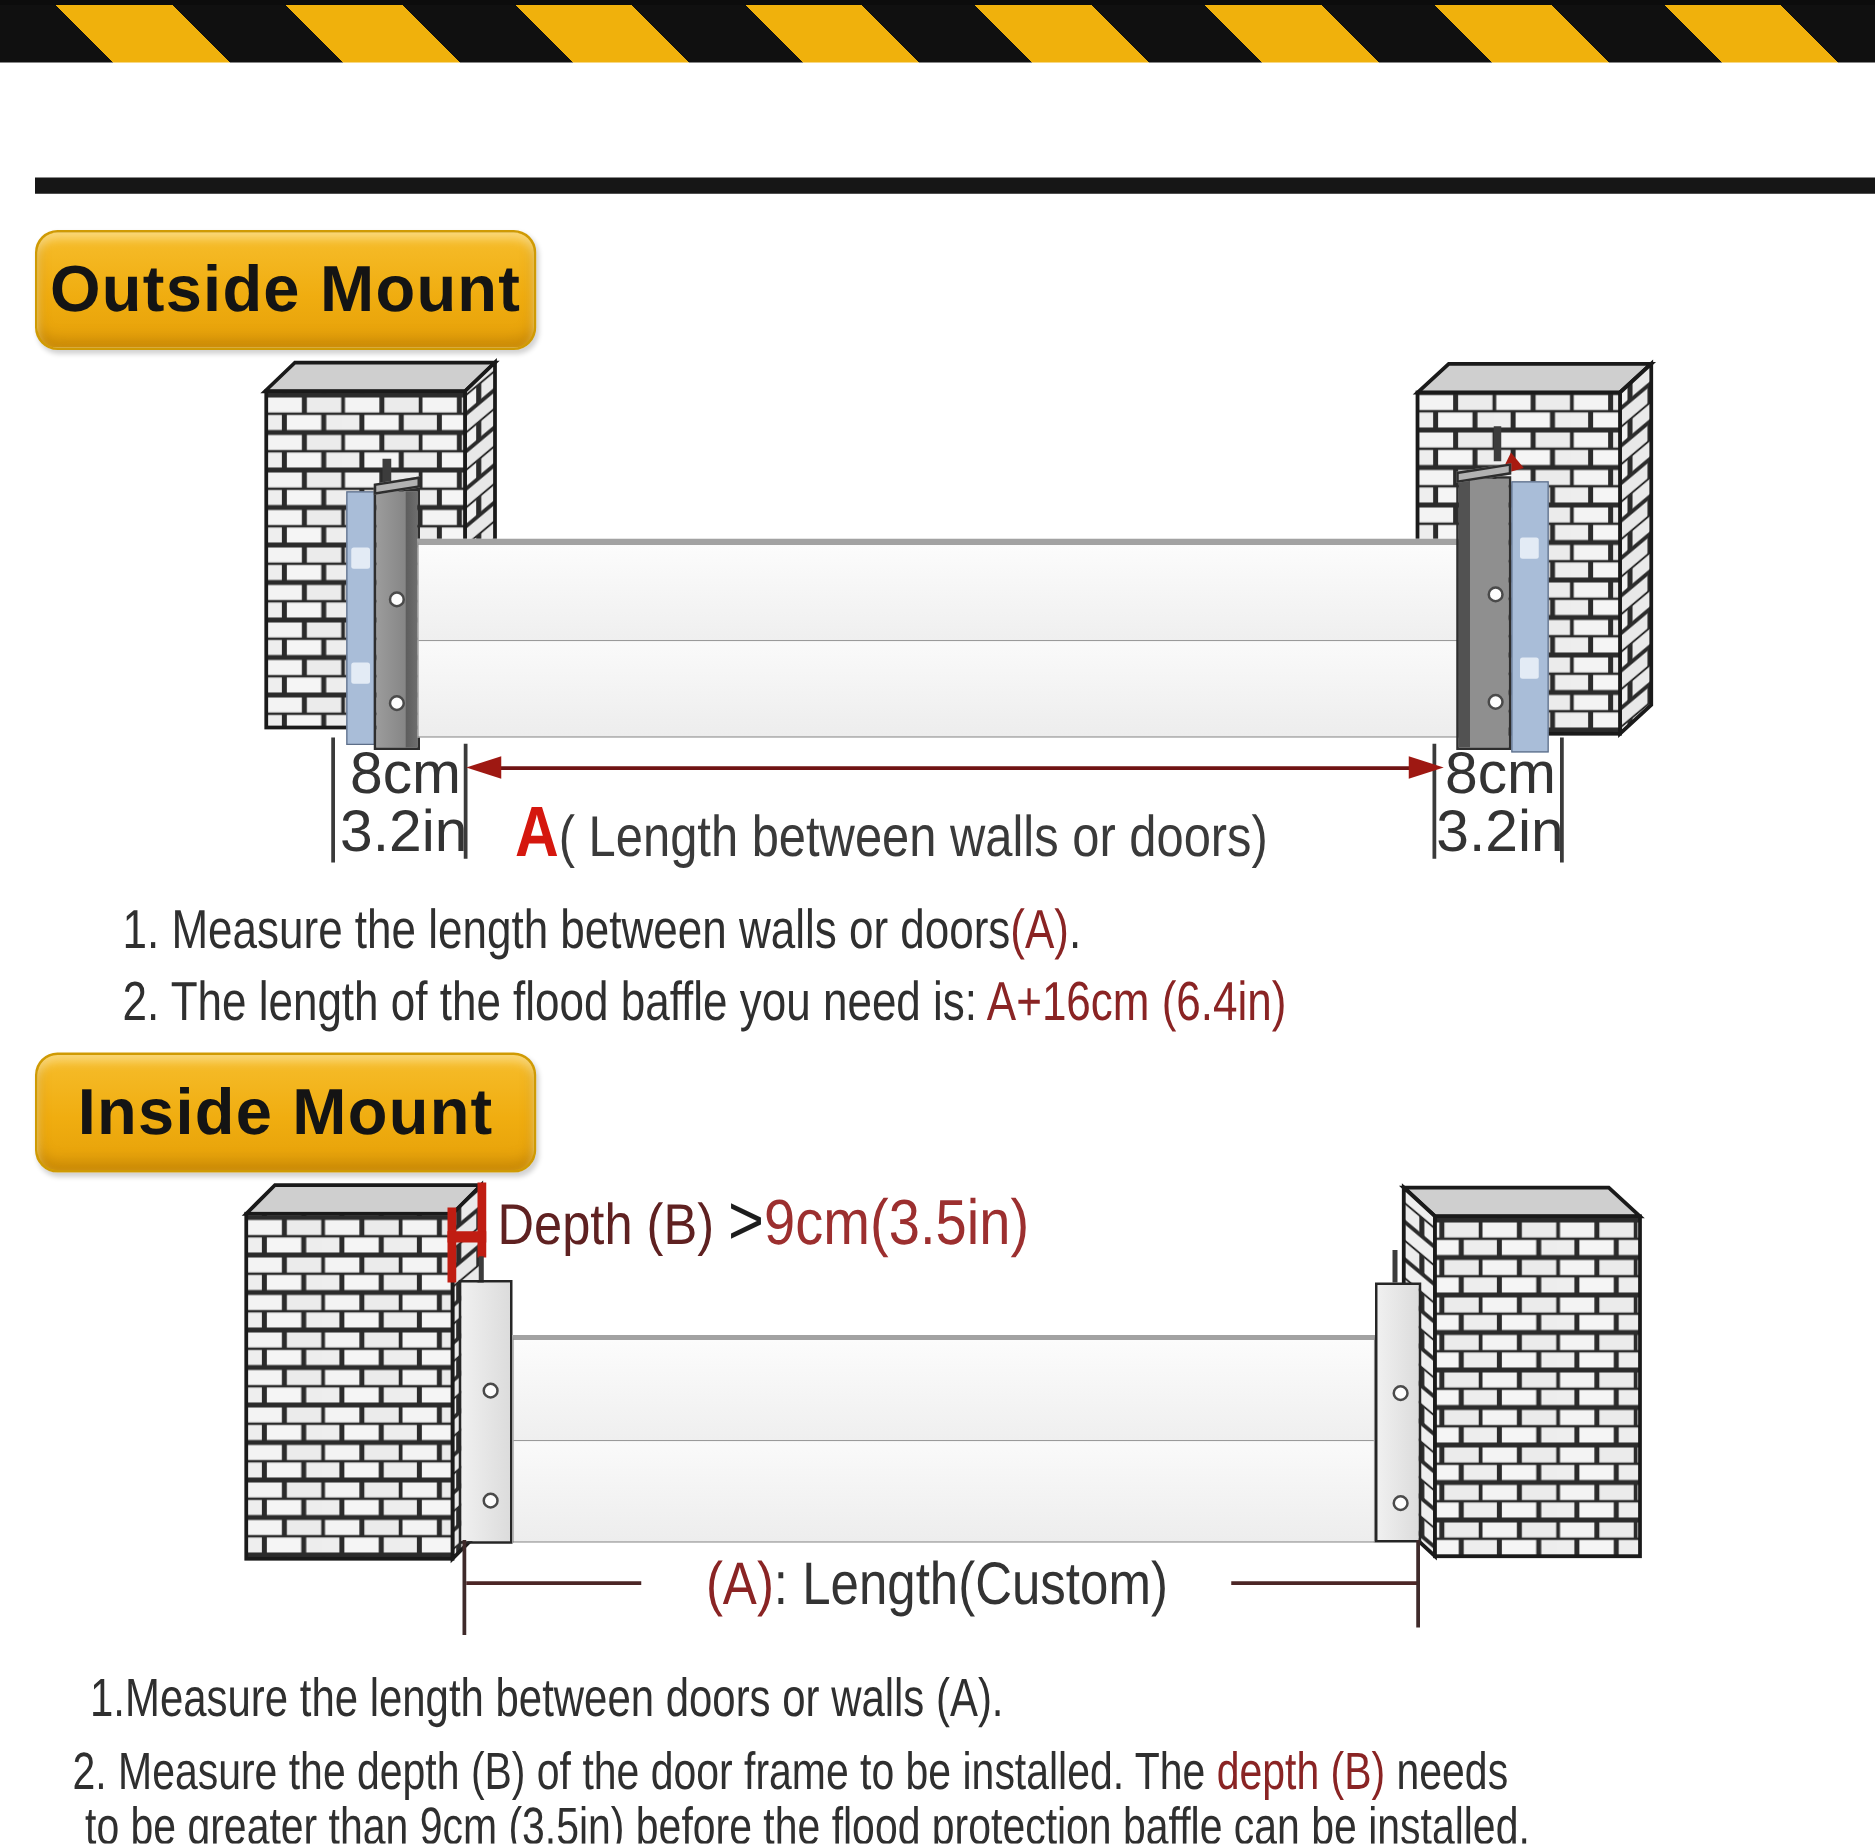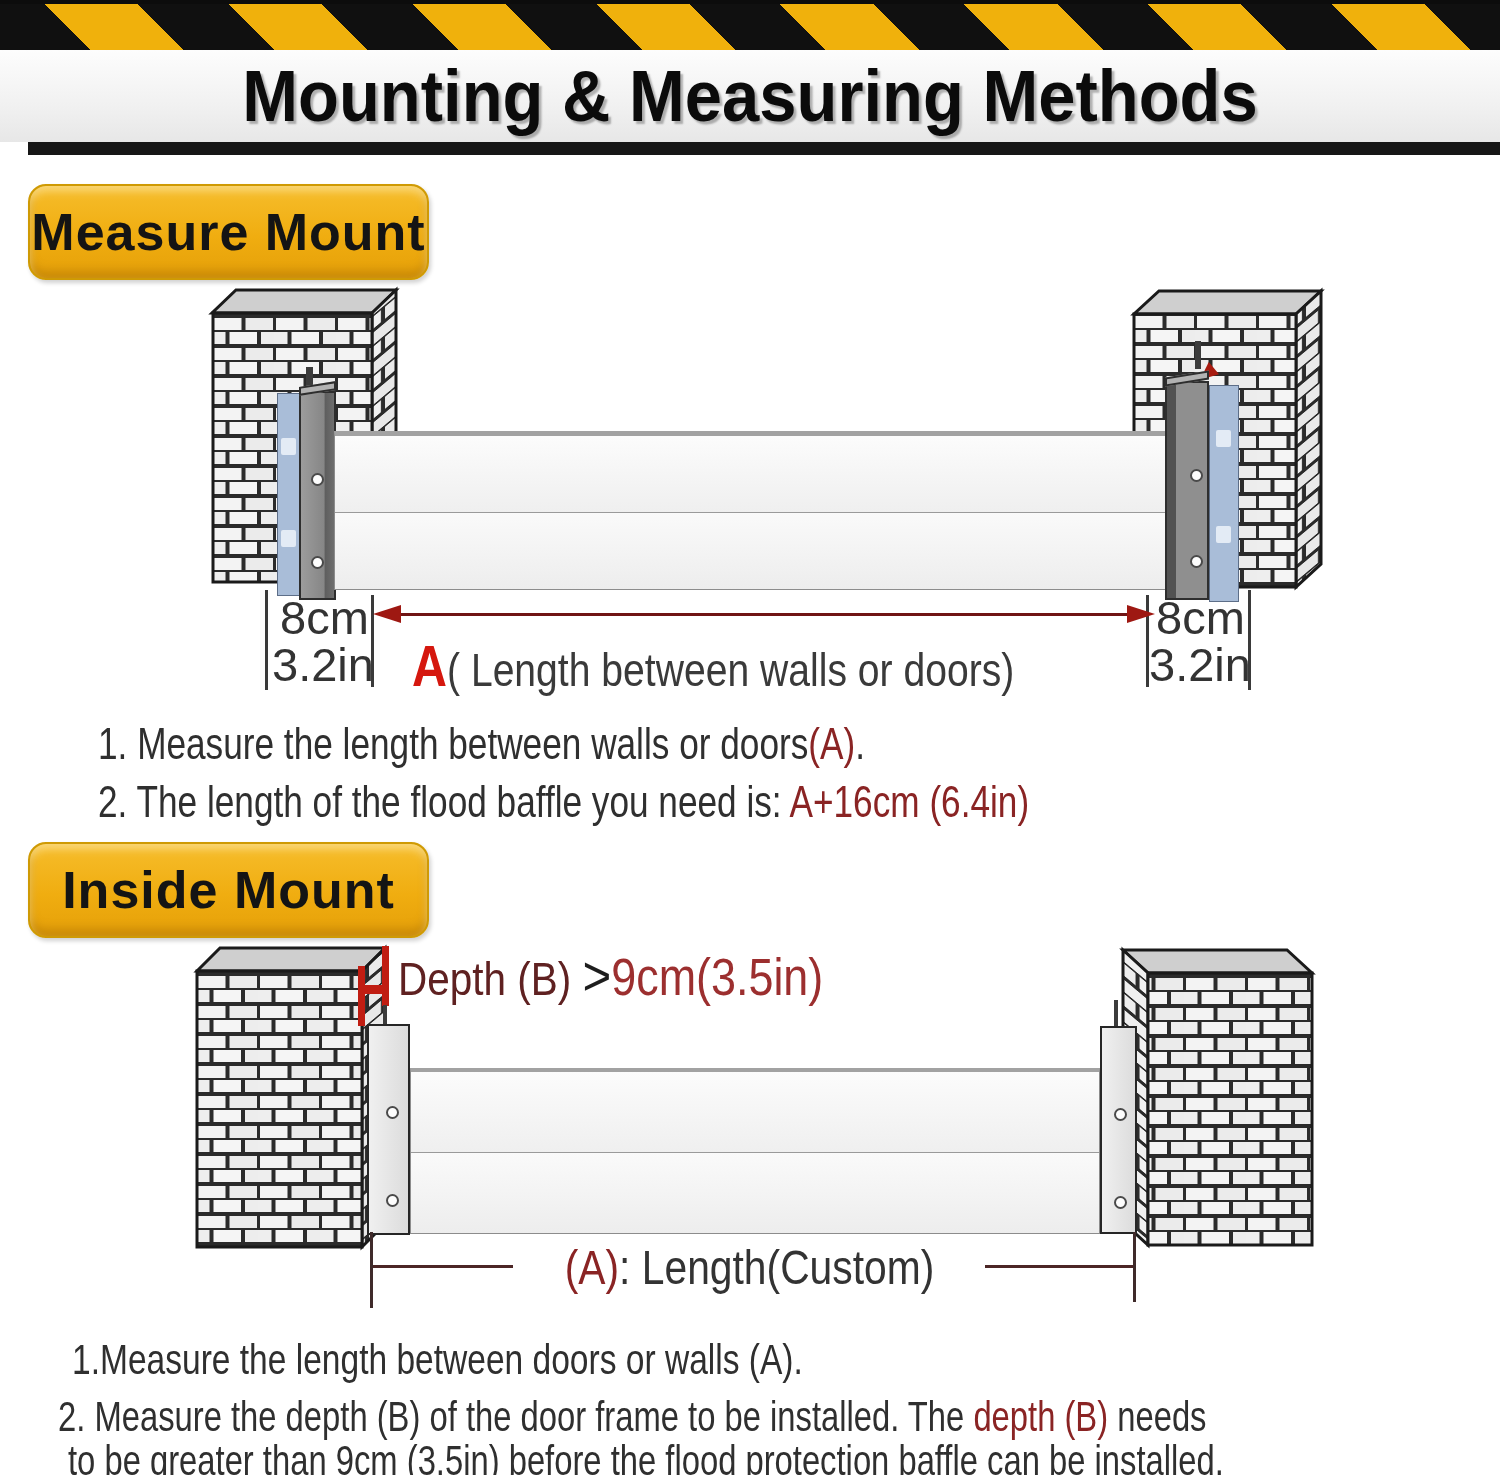--- a/index.html
+++ b/index.html
@@ -96,28 +96,25 @@
         <rect x="2" y="2" width="27.5" height="12" fill="#efefef"></rect>
         <rect x="33.5" y="2" width="27.5" height="12" fill="#e8e8e8"></rect>
         <rect x="-14" y="16" width="27.5" height="12" fill="#ececec"></rect>
         <rect x="17.5" y="16" width="27.5" height="12" fill="#f1f1f1"></rect>
         <rect x="49" y="16" width="27.5" height="12" fill="#eaeaea"></rect>
       </pattern>
     </defs>
   </svg>
 
   <div class="abs stripes"></div>
-  <div class="abs title-band">
-    <h1 class="page-title">Mounting &amp; Measuring Methods</h1>
-  </div>
   <div class="abs black-bar"></div>
 
   <section>
     <div class="abs badge" style="left:28px;top:184px;">
-      <span>Measure Mount</span>
+      <span>Outside Mount</span>
     </div>
 
     <svg class="abs pillar" style="left:212px;top:286px;" width="186" height="298" viewBox="0 0 186 298">
       <polygon points="0,27 160,27 184,4 24,4" fill="#cfcfcf" stroke="#1a1a1a" stroke-width="3"></polygon>
       <polygon points="160,27 184,4 184,273 160,296" fill="url(#pSideR)" stroke="#1a1a1a" stroke-width="3"></polygon>
       <rect x="1" y="27" width="159" height="269" fill="url(#pFront)" stroke="#1a1a1a" stroke-width="3"></rect>
     </svg>
 
     <svg class="abs pillar" style="left:1133px;top:284px;" width="191" height="305" viewBox="0 0 191 305">
       <polygon points="1,30 163,30 188,7 26,7" fill="#cfcfcf" stroke="#1a1a1a" stroke-width="3"></polygon>

